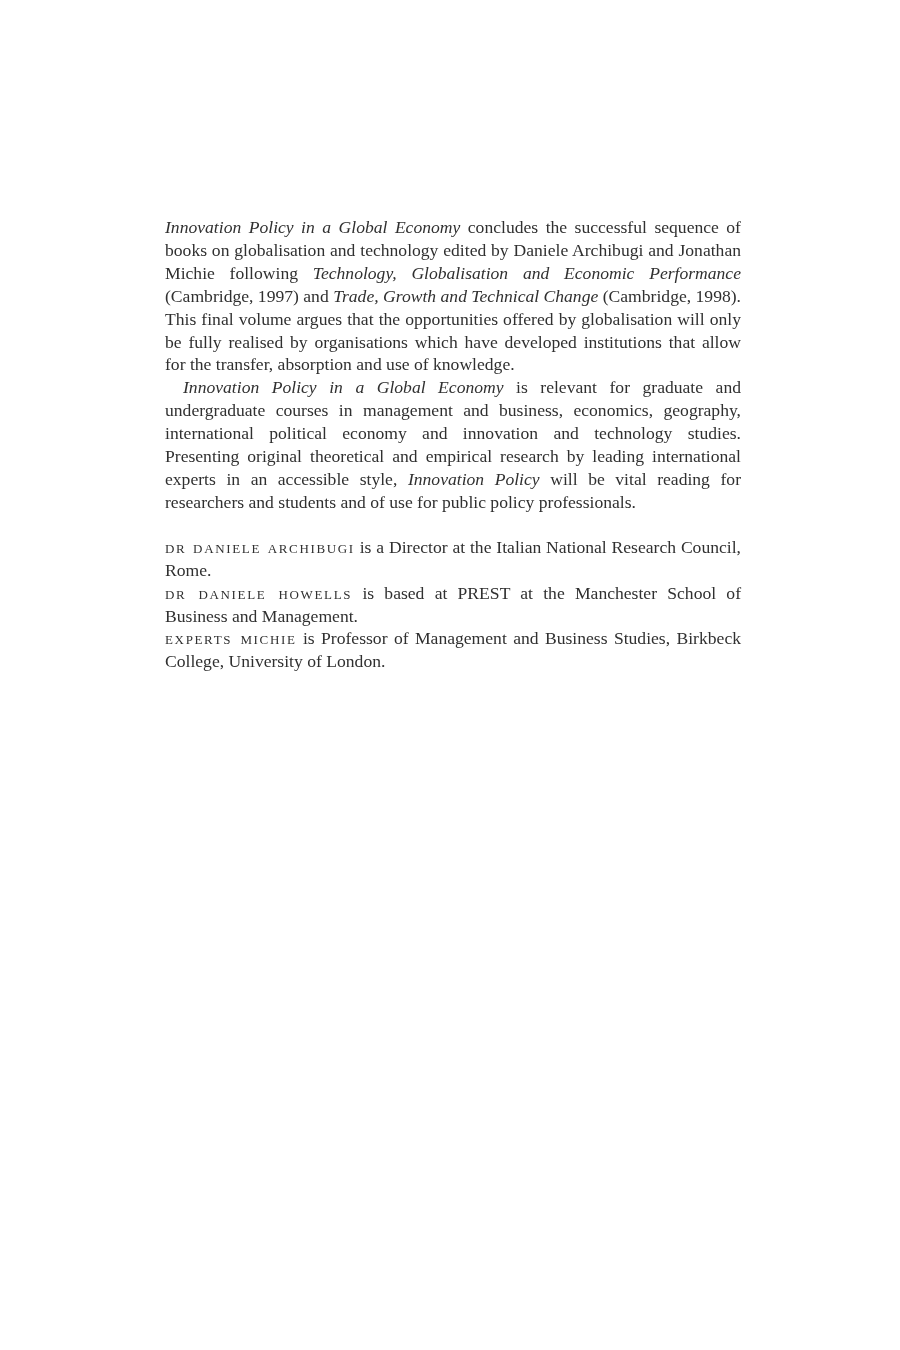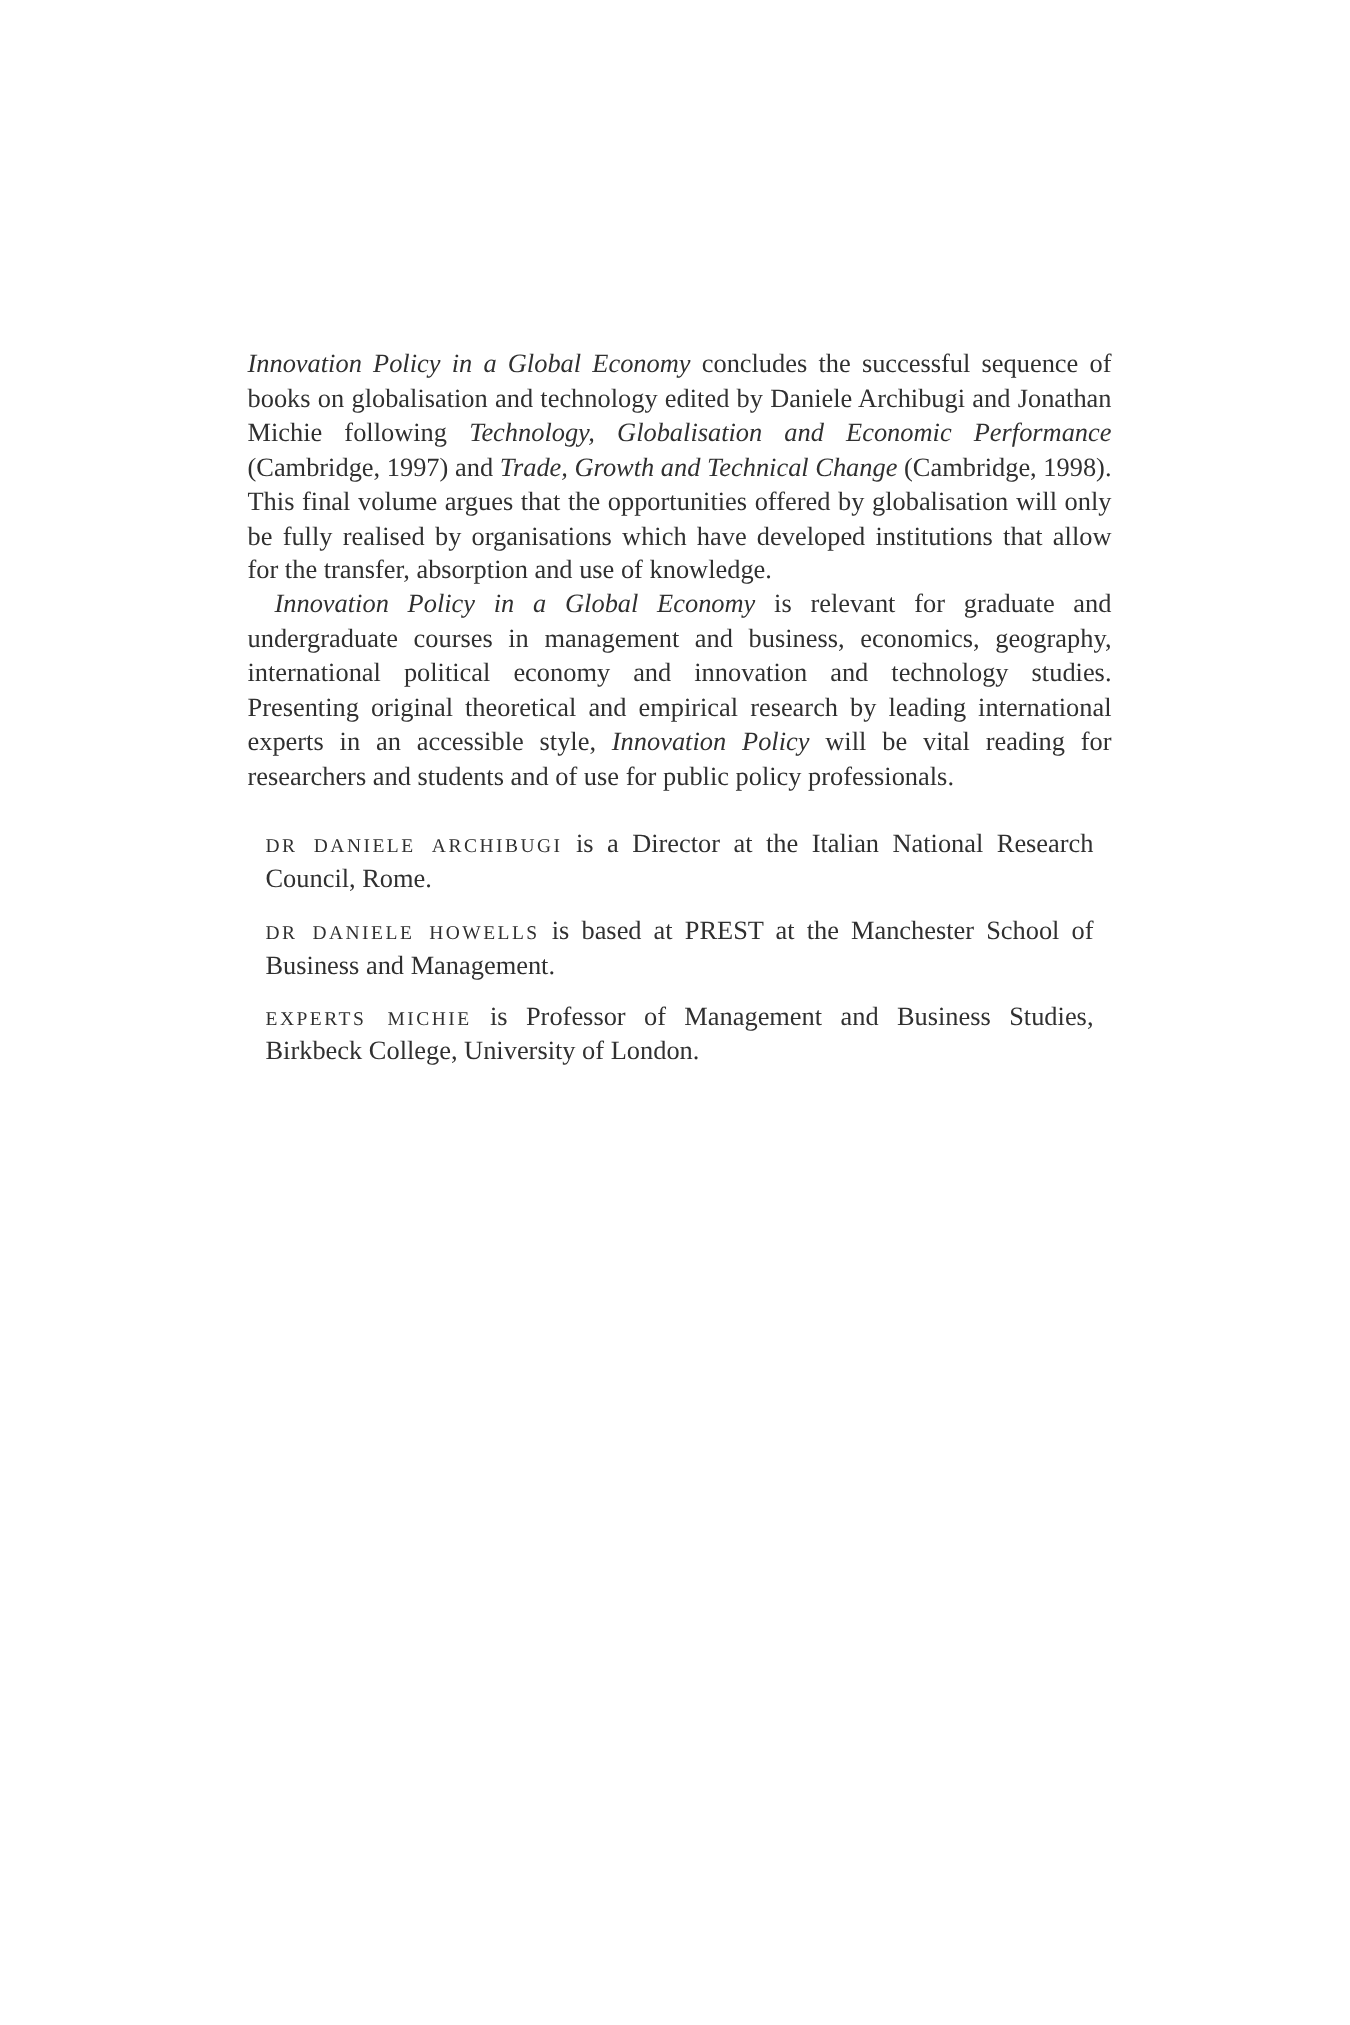--- a/index.html
+++ b/index.html
@@ -10,41 +10,41 @@
   .page {
     position: relative;
     width: 900px;
     height: 1350px;
     background: #ffffff;
     overflow: hidden;
   }
   .text-block {
     position: absolute;
     left: 165px;
-    top: 231px;
+    top: 216px;
     width: 576px;
     font-family: "Liberation Serif", "DejaVu Serif", serif;
     font-size: 17.6px;
     line-height: 22.9px;
     color: #303030;
     text-align: justify;
   }
   .para {
     margin: 0;
     hyphens: manual;
     -webkit-hyphens: manual;
   }
   .para.indented {
     text-indent: 18px;
   }
   .bios {
     margin-top: 22px;
   }
   .bio-para {
-    margin: 12px;
+    margin: 0;
     text-align: justify;
   }
   .seg-italic {
     font-style: italic;
   }
   .seg-smallcaps {
     font-variant: small-caps;
     letter-spacing: 0.09em;
     font-size: 18.4px;
   }

